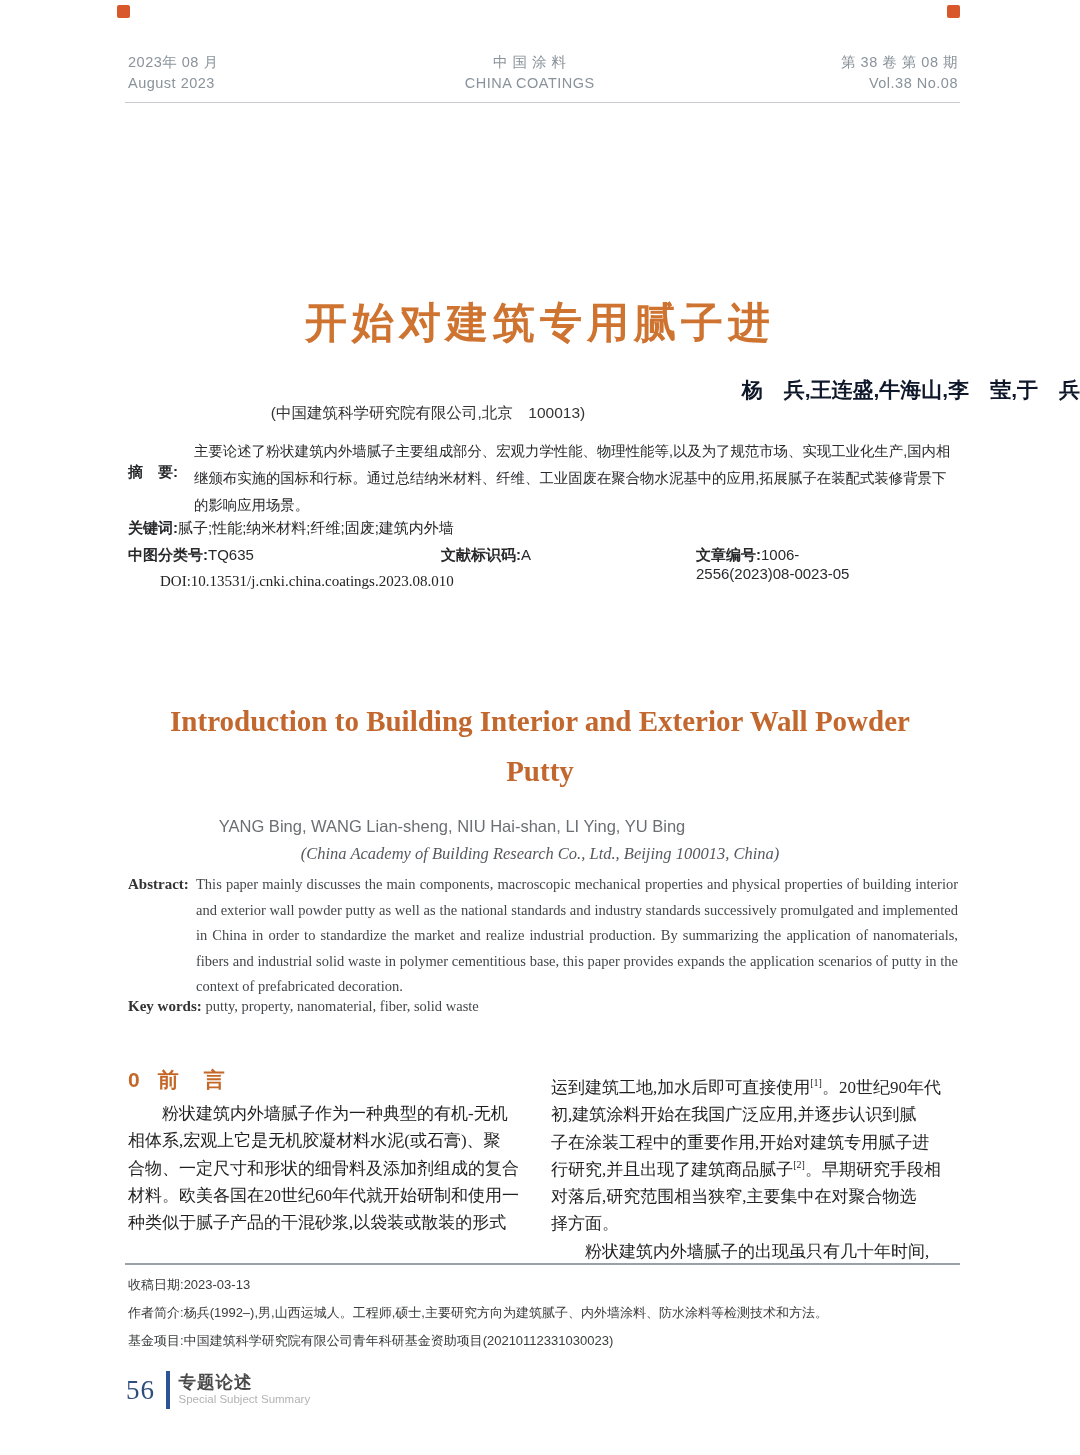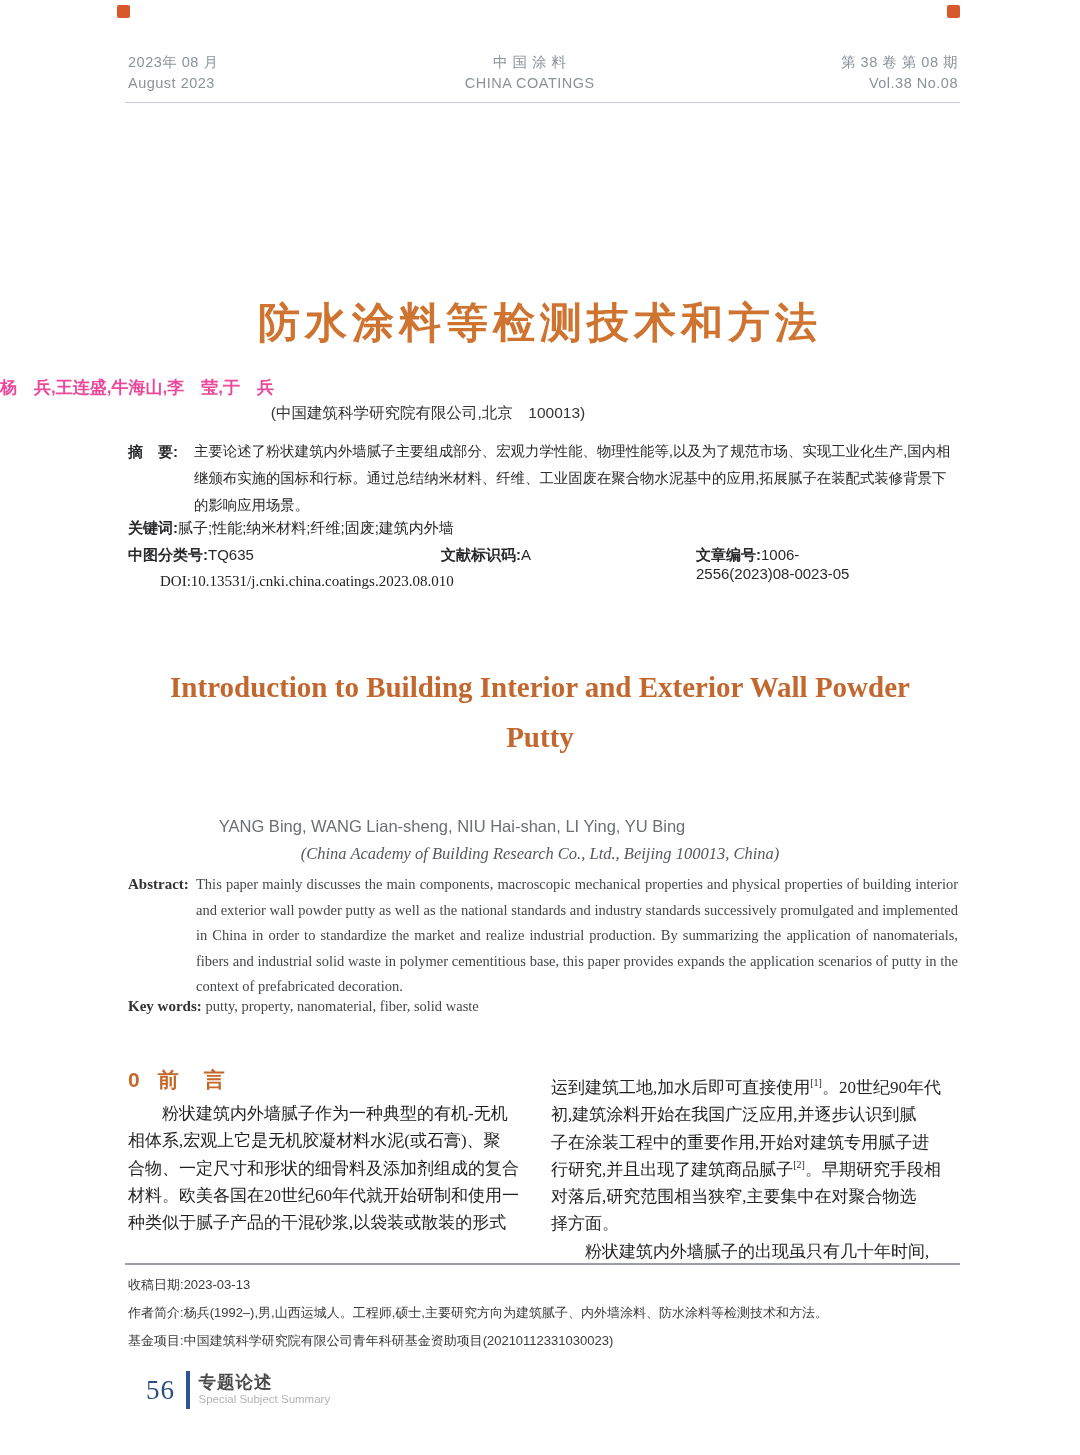--- a/index.html
+++ b/index.html
@@ -15,40 +15,40 @@
   .header{position:absolute;top:52px;left:128px;width:830px;display:flex;justify-content:space-between;
           font-size:14.5px;line-height:21px;color:#8a939b;letter-spacing:.5px;}
   .header .cell{white-space:nowrap;}
   .header .c{text-align:center;}
   .header .r{text-align:right;}
   .header-rule{position:absolute;top:102px;left:125px;width:835px;height:1px;background:#c8ccd0;}
 
   
   .title-zh{position:absolute;top:295px;left:0;width:1080px;text-align:center;
             font-size:42px;font-weight:bold;letter-spacing:5px;color:#ce7430;}
-  .authors-zh{position:absolute;top:376px;left:0;width:1080px;text-align:left;
-              font-size:17px;font-weight:bold;color:#ec4899;}
+  .authors-zh{position:absolute;top:376px;left:0;width:1080px;text-align:right;
+              font-size:21px;font-weight:bold;color:#0f172a;}
   .affil-zh{position:absolute;top:403px;left:0;width:856px;text-align:center;font-size:15.5px;color:#333;}
 
   
   .abs-zh{position:absolute;top:438px;left:128px;width:830px;display:flex;}
-  .abs-zh .label{flex:0 0 66px;font-weight:bold;font-size:15px;line-height:27px;}
+  .abs-zh .label{flex:0 0 66px;font-weight:bold;font-size:15px;line-height:27px;margin-top:20px;}
   .abs-zh .lines{font-size:14.4px;line-height:27px;white-space:nowrap;}
   .kw-zh{position:absolute;top:519px;left:128px;font-size:15px;white-space:nowrap;}
   .kw-zh b{font-weight:bold;}
 
   .meta-row{position:absolute;top:546px;left:0;width:864px;height:22px;font-size:15px;}
   .meta-row .m1{position:absolute;left:128px;}
   .meta-row .m2{position:absolute;left:441px;}
   .meta-row .m3{position:absolute;left:696px;}
   .meta-row b{font-weight:bold;}
   .doi{position:absolute;top:573px;left:128px;font-family:"Liberation Serif",serif;font-size:15px;color:#222;margin-left:32px;}
 
   
-  .title-en{position:absolute;top:662px;left:0;width:1080px;text-align:center;
+  .title-en{position:absolute;top:696px;left:0;width:1080px;text-align:center;
             font-family:"Liberation Serif",serif;font-weight:bold;font-size:29px;line-height:50px;color:#c2672e;}
   .authors-en{position:absolute;top:817px;left:0;width:904px;text-align:center;font-size:16.5px;color:#6b6f73;}
   .affil-en{position:absolute;top:844px;left:0;width:1080px;text-align:center;
             font-family:"Liberation Serif",serif;font-style:italic;font-size:16.5px;color:#55595d;}
 
   
   .abs-en{position:absolute;top:872px;left:128px;width:830px;display:flex;color:#44474a;}
   .abs-en .label{flex:0 0 68px;font-family:"Liberation Serif",serif;font-weight:bold;font-size:15px;line-height:25.5px;color:#333;}
   .abs-en .text{font-family:"Liberation Serif",serif;font-size:14.5px;line-height:25.5px;text-align:justify;}
   .kw-en{position:absolute;top:998px;left:128px;font-family:"Liberation Serif",serif;font-size:14.5px;color:#44474a;white-space:nowrap;}
@@ -68,21 +68,21 @@
   .col-left{top:1100px;left:128px;}
   .col-right{top:1074px;left:551px;}
 
   .foot-rule{position:absolute;top:1263px;left:125px;width:835px;height:2px;background:#9aa0a6;}
 
   
   .footnotes{position:absolute;top:1271px;left:128px;width:840px;font-size:13px;line-height:28px;color:#3a3b3d;}
   .footnotes .fn{white-space:nowrap;}
 
   
-  .pfooter{position:absolute;top:1371px;left:126px;display:flex;align-items:stretch;margin-left:20px;}
+  .pfooter{position:absolute;top:1371px;left:126px;display:flex;align-items:stretch;}
   .pfooter .pno{font-family:"Liberation Serif",serif;font-size:27px;color:#2e4e7e;
                 align-self:center;margin-right:11px;letter-spacing:1px;}
   .pfooter .bar{width:3.5px;background:#2f5496;height:38px;margin-right:9px;}
   .pfooter .colnames{display:flex;flex-direction:column;justify-content:flex-start;padding-top:1px;}
   .pfooter .zh{font-size:17.5px;font-weight:bold;color:#4a4a4a;line-height:20px;letter-spacing:1px;}
   .pfooter .en{font-size:11.5px;color:#b3b3b3;line-height:15px;}
 </style>
 </head>
 <body>
 
@@ -100,21 +100,21 @@
       <div>中 国 涂 料</div>
       <div>CHINA COATINGS</div>
     </div>
     <div class="cell r">
       <div>第 38 卷  第 08 期</div>
       <div>Vol.38  No.08</div>
     </div>
   </div>
   <div class="header-rule"></div>
 
-  <div class="title-zh">防水涂料等检测技术和方法</div>
+  <div class="title-zh">开始对建筑专用腻子进</div>
   <div class="authors-zh">杨　兵,王连盛,牛海山,李　莹,于　兵</div>
   <div class="affil-zh">(中国建筑科学研究院有限公司,北京　100013)</div>
 
   <div class="abs-zh">
     <div class="label">摘　要:</div>
     <div class="lines">
       <div>主要论述了粉状建筑内外墙腻子主要组成部分、宏观力学性能、物理性能等,以及为了规范市场、实现工业化生产,国内相</div>
       <div>继颁布实施的国标和行标。通过总结纳米材料、纤维、工业固废在聚合物水泥基中的应用,拓展腻子在装配式装修背景下</div>
       <div>的影响应用场景。</div>
     </div>

